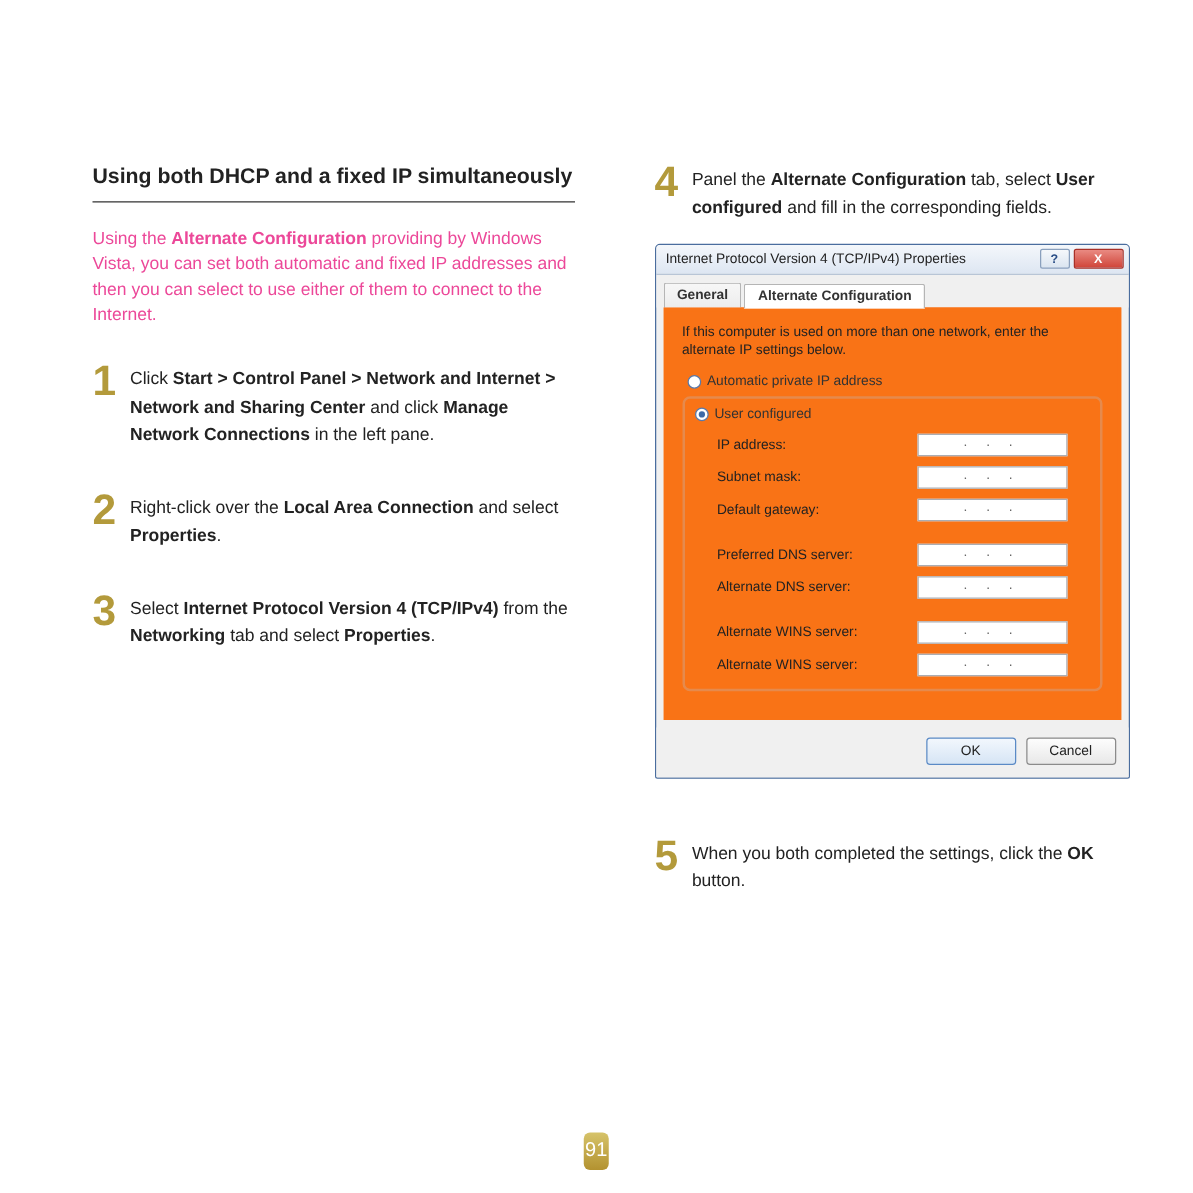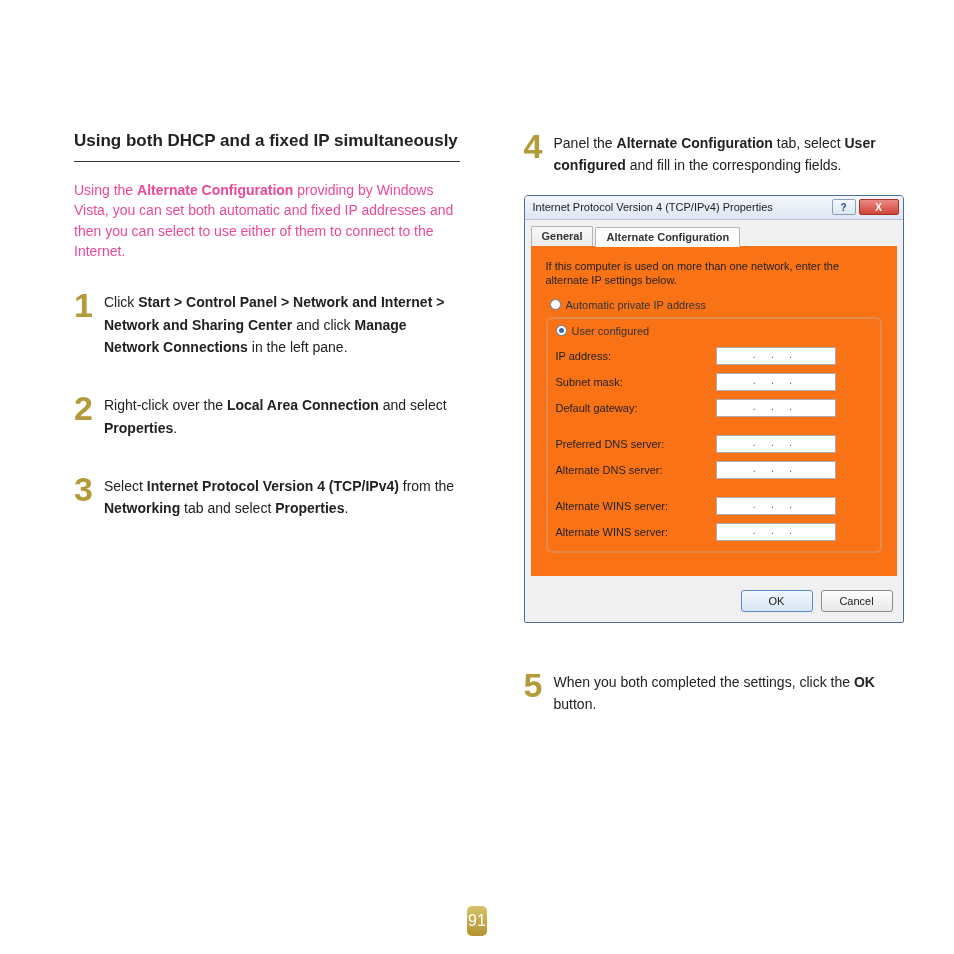--- a/index.html
+++ b/index.html
@@ -130,21 +130,21 @@
   }
   .tab-body {
     margin: 0 6px 6px 6px;
     padding: 10px 12px 12px 12px;
     border: 3px solid #f97316;
     background: #f97316;
     min-height: 330px;
   }
   .desc { font-size: 11px; margin-bottom: 10px; line-height:1.3; color:#222;}
   .radio-row {
-    display: flex; align-items: flex-start; gap: 5px;
+    display: flex; align-items: flex-end; gap: 5px;
     font-size: 11px;
     padding: 2px 4px;
   }
   .radio {
     width: 11px; height: 11px;
     border: 1px solid #5a7aab;
     border-radius: 50%;
     display:inline-flex; align-items:center; justify-content:center;
     background:#fff;
   }
@@ -156,20 +156,21 @@
   .highlight-box{
     border: 2px solid #e58a4d;
     border-radius: 6px;
     padding: 4px 8px 10px 8px;
     margin-top: 4px;
   }
   .field-row{
     display:flex; align-items:center;
     margin-top: 8px;
     font-size:11px;
+    justify-content:center;
   }
   .field-label{ width: 160px; color:#222;}
   .field-input{
     width: 120px; height:18px;
     border:1px solid #abadb3;
     background:#fff;
     font-family: inherit;
     font-size:11px;
     text-align:center;
     letter-spacing: 6px;

